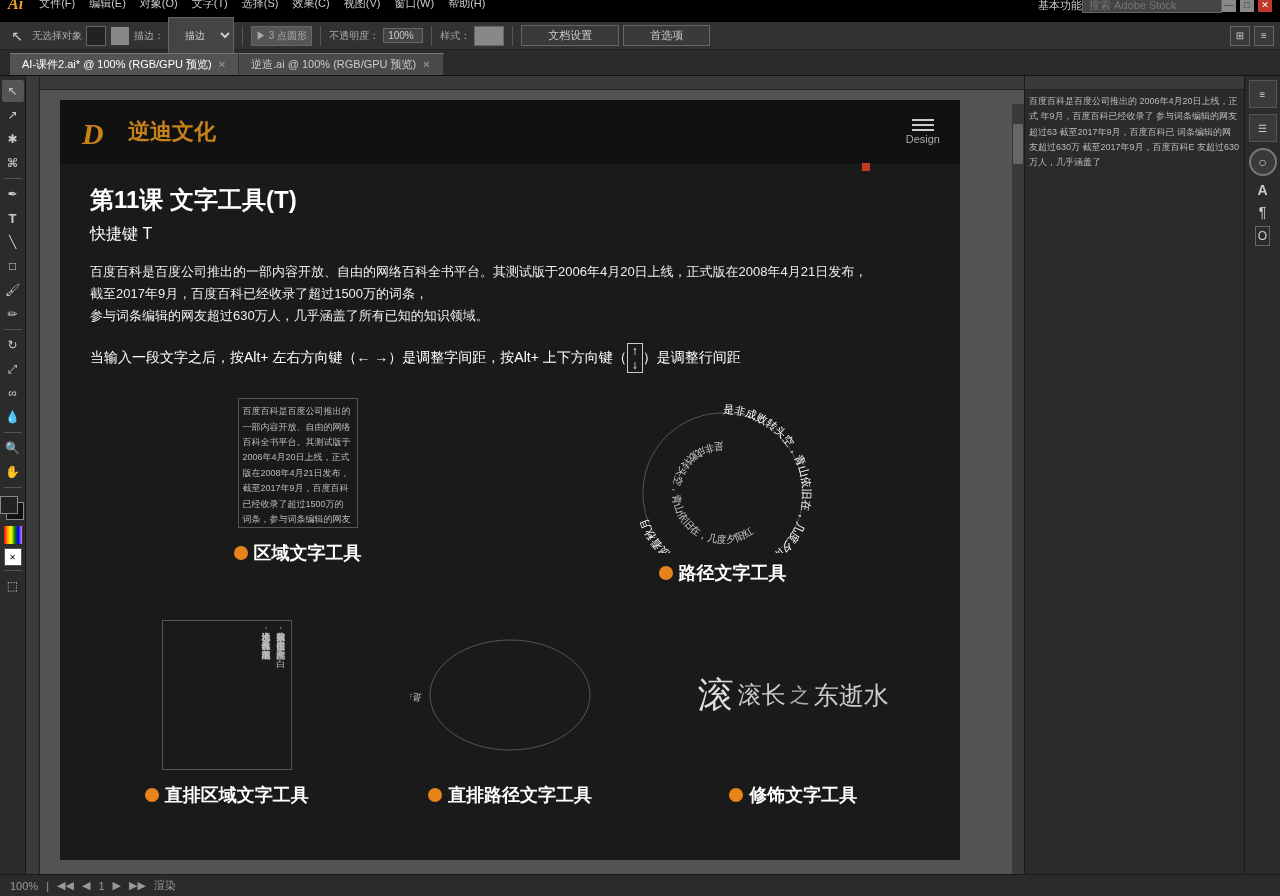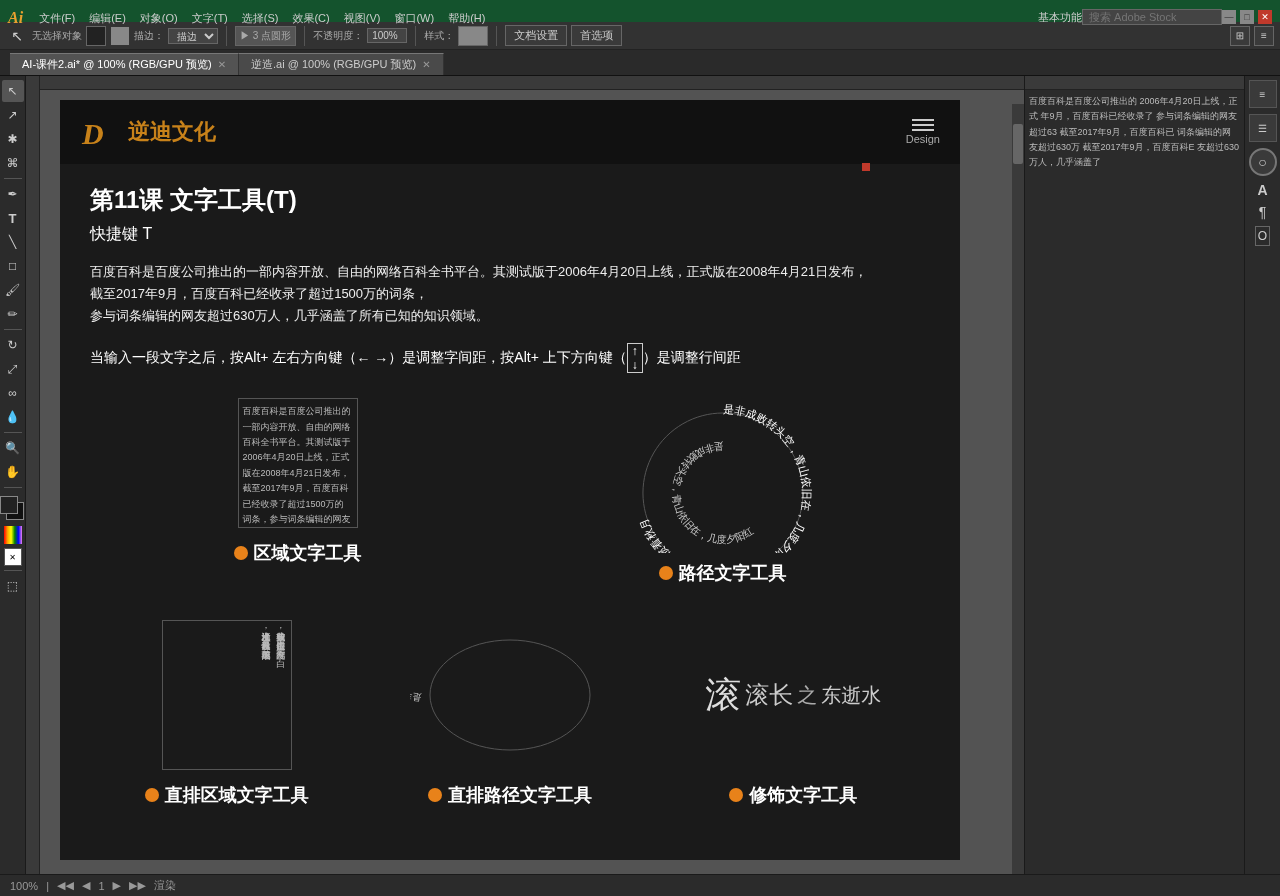--- a/index.html
+++ b/index.html
@@ -1,23 +1,23 @@
 <!DOCTYPE html>
 <html><head>
   <meta charset="utf-8">
   <style>
     * { margin: 0; padding: 0; box-sizing: border-box; }
     body { width: 1280px; height: 896px; overflow: hidden; background: #535353; font-family: Arial, sans-serif; position: relative; }
 
     
     .menu-bar {
       height: 22px;
-      background: #14532d;
-      display: flex;
-      align-items: flex-start;
+      background: #000000;
+      display: flex;
+      align-items: flex-end;
       padding: 9px 8px;
       gap: 2px;
     }
     .menu-bar-logo {
       color: #e8a030;
       font-style: italic;
       font-weight: bold;
       font-size: 16px;
       margin-right: 8px;
       font-family: serif;
@@ -61,35 +61,35 @@
       align-items: center;
       padding: 0 6px;
       gap: 4px;
       border-bottom: 1px solid #222;
     }
     .toolbar-select {
       background: #444;
       border: 1px solid #666;
       color: #ccc;
       font-size: 10px;
-      padding: 1px 4px;
-      height: 16px;
+      padding: 1px 12px;
+      height: 37px;
     }
     .toolbar-color-box {
       width: 20px; height: 20px;
       background: #222;
       border: 1px solid #666;
     }
     .toolbar-sep { width: 1px; height: 20px; background: #555; margin: 0 4px; }
     .toolbar-btn {
       background: #3a3a3a;
       border: 1px solid #666;
       color: #ccc;
       font-size: 11px;
-      padding: 2px 8px;
+      padding: 2px 26px;
       cursor: pointer;
     }
 
     
     .tab-bar {
       height: 26px;
       background: #2a2a2a;
       display: flex;
       align-items: flex-end;
       padding-left: 10px;
@@ -577,21 +577,21 @@
                   <span>直排路径文字工具</span>
                 </div>
               </div>
 
               <div class="example-box">
                 <div class="example-content" style="min-height:160px;align-items:center">
                   <div style="font-size:28px;color:#ccc;font-family:'Microsoft YaHei',sans-serif;display:flex;align-items:center;gap:4px;flex-wrap:wrap;justify-content:center">
                     <span style="font-size:36px;color:#ddd">滚</span>
                     <span style="font-size:24px">滚长</span>
                     <span style="font-size:20px;color:#aaa">之</span>
-                    <span style="font-size:20px">东逝水</span>
+                    <span style="font-size:25px">东逝水</span>
                   </div>
                 </div>
                 <div class="section-label">
                   <span class="dot-orange"></span>
                   <span>修饰文字工具</span>
                 </div>
               </div>
 
             </div>
 

